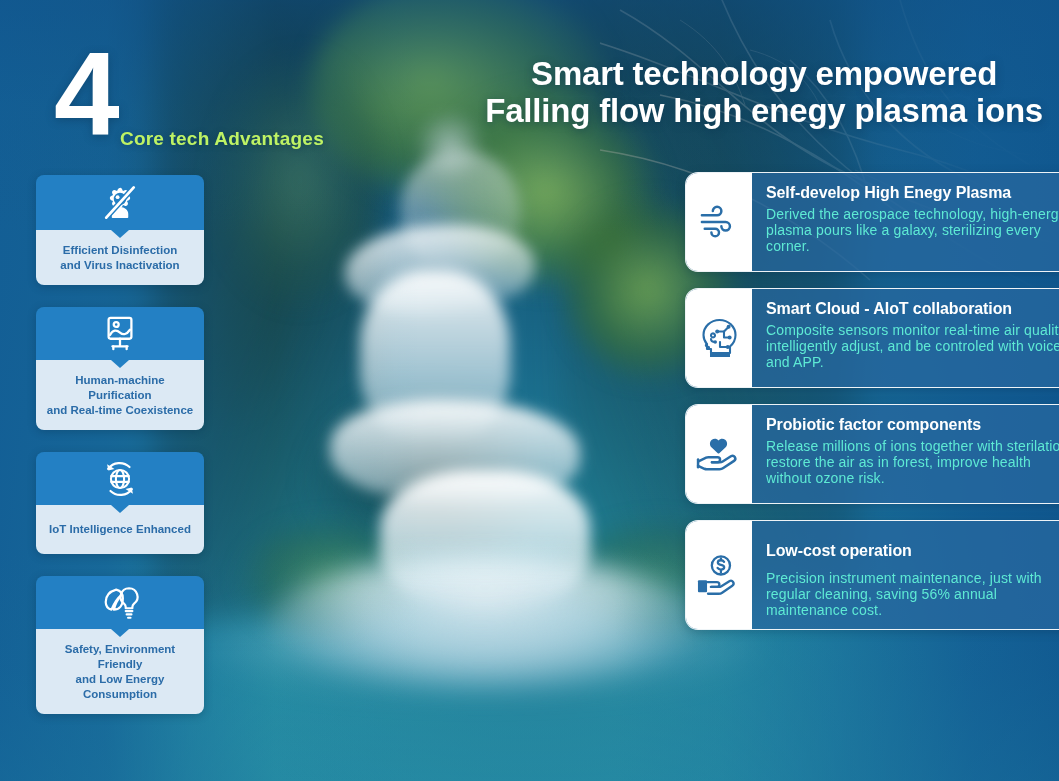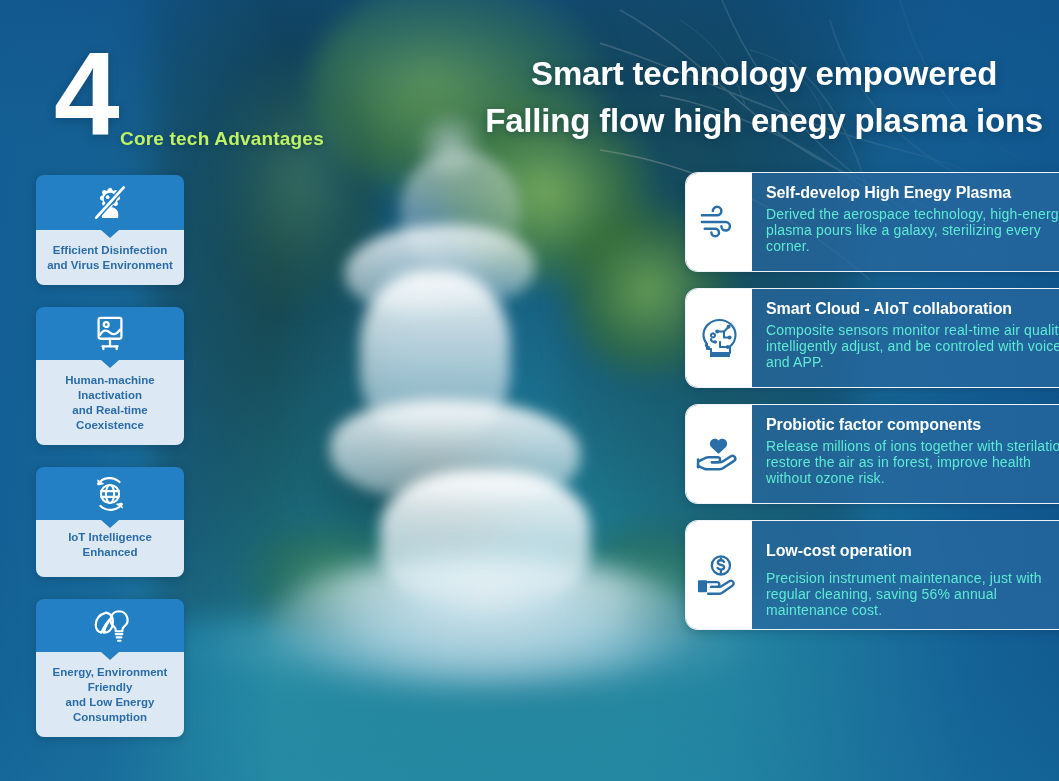--- a/index.html
+++ b/index.html
@@ -89,47 +89,47 @@
     text-shadow:0 1px 6px rgba(8,40,70,.4);
   }
 
   
   .title {
     position:absolute; right:16px; top:56px;
     text-align:center; color:#ffffff;
     font-size:33px; line-height:35px; font-weight:700; letter-spacing:-.2px;
     text-shadow:0 2px 9px rgba(8,40,70,.4);
   }
-  .title-l2 { display:block; margin-top:12px; }
+  .title-l2 { display:block; margin-top:2px; }
 
   
   .left-col { position:absolute; left:36px; top:175px; width:168px; }
   .lcard {
-    width:148px; margin-bottom:22px;
+    width:168px; margin-bottom:22px;
     border-radius:8px; overflow:hidden;
     box-shadow:0 2px 9px rgba(6,38,66,.28);
   }
   .lcard-top {
     height:53px; background:#2380c4;
     display:flex; align-items:center; justify-content:center;
   }
   .lcard-bot {
     background:#dce9f4; position:relative;
     padding:13px 8px 12px;
     text-align:center;
     color:#2b6ca8; font-size:11.5px; line-height:15px; font-weight:700;
   }
   .lcard-bot::before {
     content:""; position:absolute; left:50%; top:0; transform:translateX(-50%);
     width:0; height:0;
     border-left:9px solid transparent; border-right:9px solid transparent;
     border-top:8px solid #2380c4;
   }
   .lcard-1 .lcard-top { height:55px; }
-  .lcard-3 .lcard-bot { padding-top:10px; padding-bottom:17px; }
+  .lcard-3 .lcard-bot { padding-top:17px; padding-bottom:17px; }
 
   
   .right-col { position:absolute; left:685px; top:172px; width:352px; }
   .rcard {
     display:flex; width:409px; min-height:100px;
     border:1.5px solid rgba(255,255,255,.92);
     border-radius:13px; overflow:hidden;
     margin-bottom:16px;
     background:rgba(40,104,160,.72);
     box-shadow:0 2px 10px rgba(6,38,66,.25);
@@ -219,39 +219,39 @@
             <circle cx="21.4" cy="17.6" r="2.1"></circle>
             <circle cx="26.6" cy="21.8" r="1.5"></circle>
             <path d="M24 28.4c-5 0-9 3.3-9 7.4v3.4c0 .6.5 1.1 1.1 1.1h15.8c.6 0 1.1-.5 1.1-1.1v-3.4c0-4.1-4-7.4-9-7.4z"></path>
           </g>
           <line x1="9" y1="40" x2="39" y2="7" stroke="#2380c4" stroke-width="6" stroke-linecap="round"></line>
           <line x1="9" y1="40" x2="39" y2="7" stroke="#ffffff" stroke-width="3" stroke-linecap="round"></line>
         </svg>
       </div>
       <div class="lcard-bot">
         <div>Efficient Disinfection</div>
-        <div>and Virus Environment</div>
+        <div>and Virus Inactivation</div>
       </div>
     </div>
 
     <div class="lcard lcard-2">
       <div class="lcard-top">
         <svg width="38" height="40" viewBox="0 0 40 42">
           <g fill="none" stroke="#ffffff" stroke-width="2.4" stroke-linecap="round" stroke-linejoin="round">
             <path d="M10 4h20a2 2 0 0 1 2 2v18a2 2 0 0 1-2 2H10a2 2 0 0 1-2-2V6a2 2 0 0 1 2-2z"></path>
             <circle cx="16" cy="11" r="2.6"></circle>
             <path d="M9.5 22c3-5.5 7-5.5 10.5-2.5s7 2 10.5-3"></path>
             <path d="M20 26v7"></path>
             <path d="M12 34h16"></path>
             <path d="M13 34v3M27 34v3"></path>
           </g>
         </svg>
       </div>
       <div class="lcard-bot">
-        <div>Human-machine Inactivation</div>
+        <div>Human-machine Purification</div>
         <div>and Real-time Coexistence</div>
       </div>
     </div>
 
     <div class="lcard lcard-3">
       <div class="lcard-top">
         <svg width="44" height="42" viewBox="0 0 46 44">
           <g fill="none" stroke="#ffffff" stroke-width="2.2" stroke-linecap="round" stroke-linejoin="round">
             <circle cx="23" cy="22" r="9.5"></circle>
             <ellipse cx="23" cy="22" rx="4.3" ry="9.5"></ellipse>
@@ -273,21 +273,21 @@
         <svg width="46" height="40" viewBox="0 0 48 42">
           <g fill="none" stroke="#ffffff" stroke-width="2.3" stroke-linecap="round" stroke-linejoin="round">
             <path d="M20 7c-7 2-11 7-11 13 0 4 2.5 7 6 8 3-7 5-11 10-15-4 5-6 9-7.5 15C23 28 27 24 27 16c0-5-3-8-7-9z"></path>
             <path d="M33.5 5.5a9 9 0 0 1 5.3 16.2c-1.2 1-1.8 2.2-1.8 3.6v1.2h-7v-1.2c0-1.4-.6-2.6-1.8-3.6A9 9 0 0 1 33.5 5.5z"></path>
             <path d="M30 29.5h7M31 33h5"></path>
             <path d="M32.5 36.5h2.5"></path>
           </g>
         </svg>
       </div>
       <div class="lcard-bot">
-        <div>Energy, Environment Friendly</div>
+        <div>Safety, Environment Friendly</div>
         <div>and Low Energy Consumption</div>
       </div>
     </div>
 
   </div>
 
   <div class="right-col">
 
     <div class="rcard rcard-1">
       <div class="rcard-icon">

